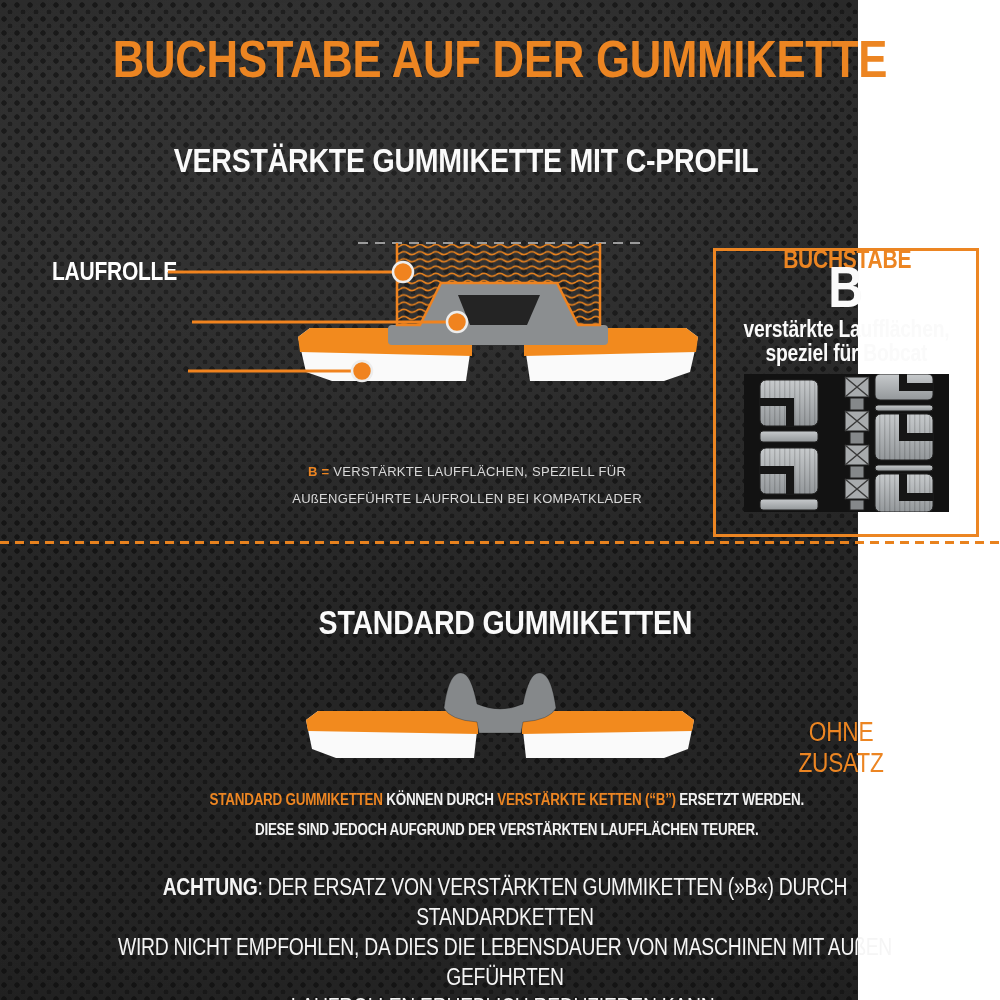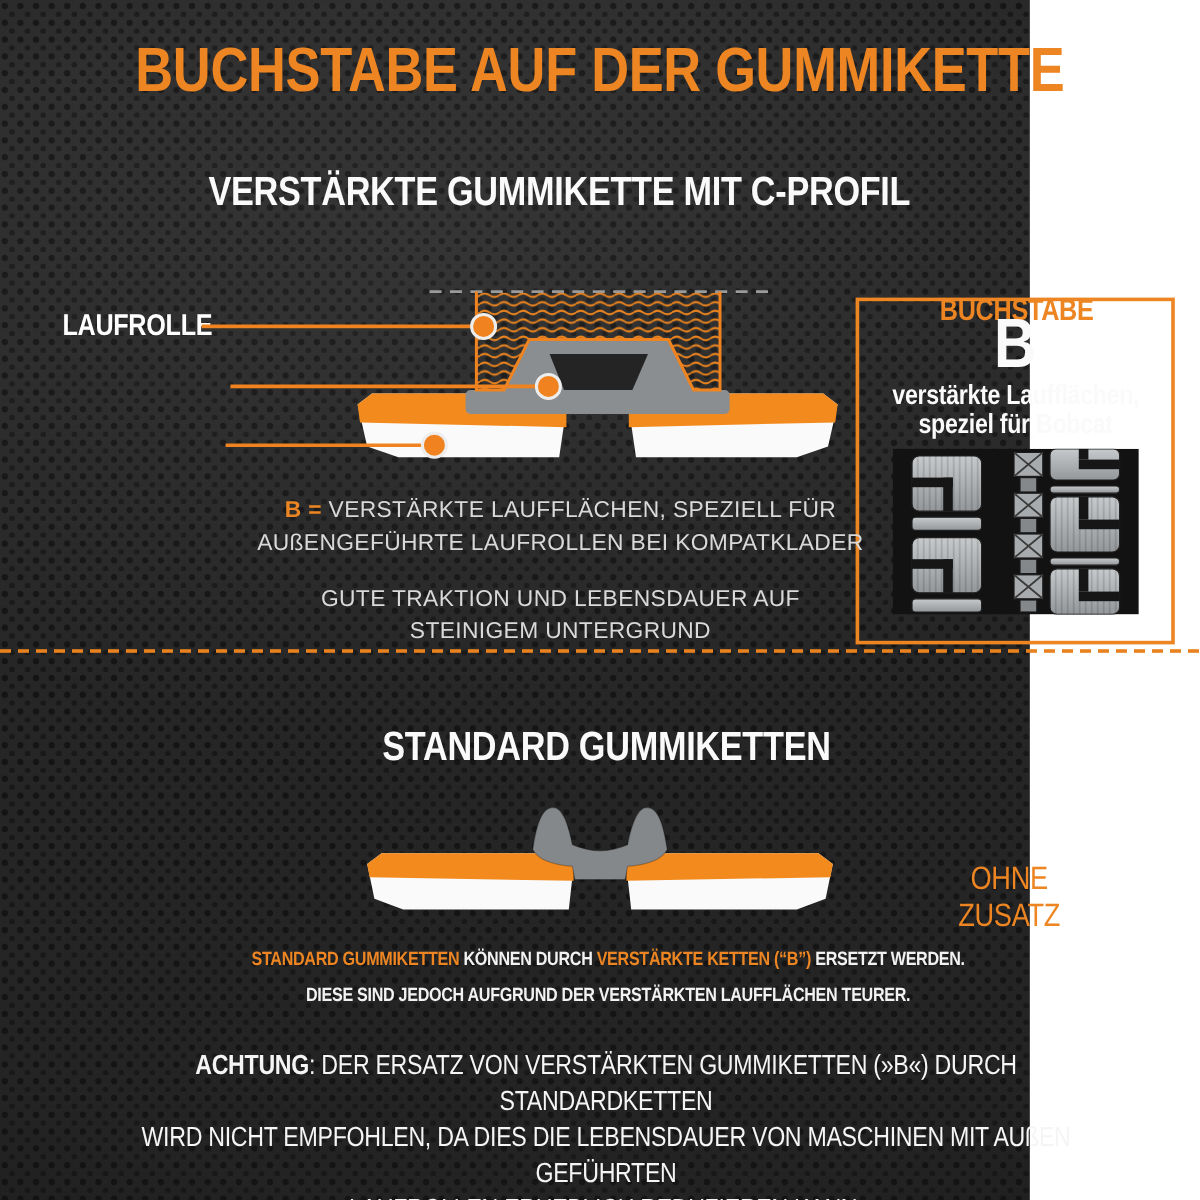--- a/index.html
+++ b/index.html
@@ -26,21 +26,21 @@
   #label-kettenglied{top:307px;}
   #label-gummiprofil{top:355px;}
   #buchstabe-heading{top:209px;left:713px;width:269px;font-size:25px;font-weight:bold;color:#EC8522;margin-top:36px;}
   #letter-box{
     top:248px;left:713px;width:260px;height:283px;
     border:3px solid #EC8522;display:flex;flex-direction:column;align-items:center;
   }
   #letter-b{margin-top:6px;font-size:58px;line-height:60px;font-weight:bold;color:#FAFAFA;}
   .letter-desc{font-size:23px;line-height:24px;font-weight:bold;color:#FAFAFA;text-align:center;}
   #tread-svg{margin-top:9px;}
-  .para{color:#D9D9D9;font-size:19px;line-height:27px;letter-spacing:0.3px;}
+  .para{color:#D9D9D9;font-size:13px;line-height:27px;letter-spacing:0.3px;margin-top:46px;}
   #b-definition{top:412px;left:67px;width:800px;}
   #benefit{top:486px;left:67px;width:800px;}
   .accent-text{color:#EC8522;font-weight:bold;}
   #divider{top:541px;left:0;width:1000px;height:3px;
     background:repeating-linear-gradient(90deg,#E8821E 0 9px,rgba(0,0,0,0) 9px 15px);}
   #s2-heading{top:603px;left:10px;width:990px;font-size:34px;font-weight:bold;color:#FAFAFA;}
   #ohne-zusatz{top:673px;left:756px;width:170px;font-size:27px;font-weight:normal;color:#EC8522;text-align:center;margin-top:44px;}
   #replacement{top:785px;left:14px;width:986px;font-size:16px;font-weight:bold;line-height:30px;color:#F2F2F2;}
   #warning{top:872px;left:10px;width:990px;font-size:23px;line-height:30px;color:#F5F5F5;}
   .warn-label{font-weight:bold;}
@@ -161,24 +161,20 @@
         </g>
       </g>
     </svg>
   </div>
 
   <div id="b-definition" class="abs center para">
     <span class="accent-text">B =  </span><span>VERSTÄRKTE LAUFFLÄCHEN, SPEZIELL FÜR</span><br>
     <span>AUßENGEFÜHRTE LAUFROLLEN BEI KOMPATKLADER</span>
   </div>
 
-  <div id="benefit" class="abs center para">
-    <span>GUTE TRAKTION UND LEBENSDAUER AUF</span><br>
-    <span>STEINIGEM UNTERGRUND</span>
-  </div>
 
   <div id="divider" class="abs"></div>
 
   <div id="s2-heading" class="abs center">
     <span class="cond">STANDARD GUMMIKETTEN</span>
   </div>
 
   <div id="ohne-zusatz" class="abs">
     <span class="cond">OHNE ZUSATZ</span>
   </div>

